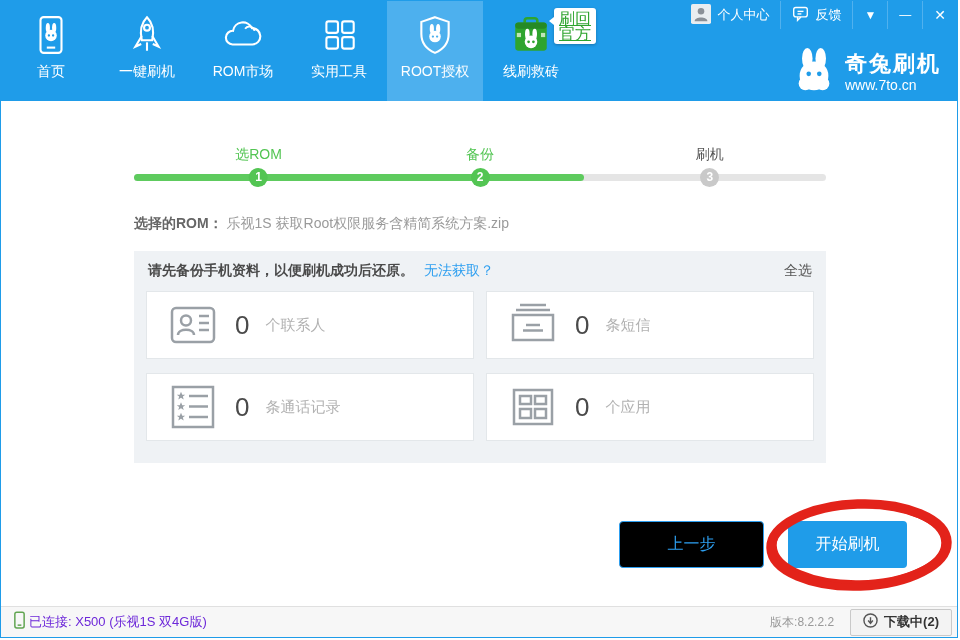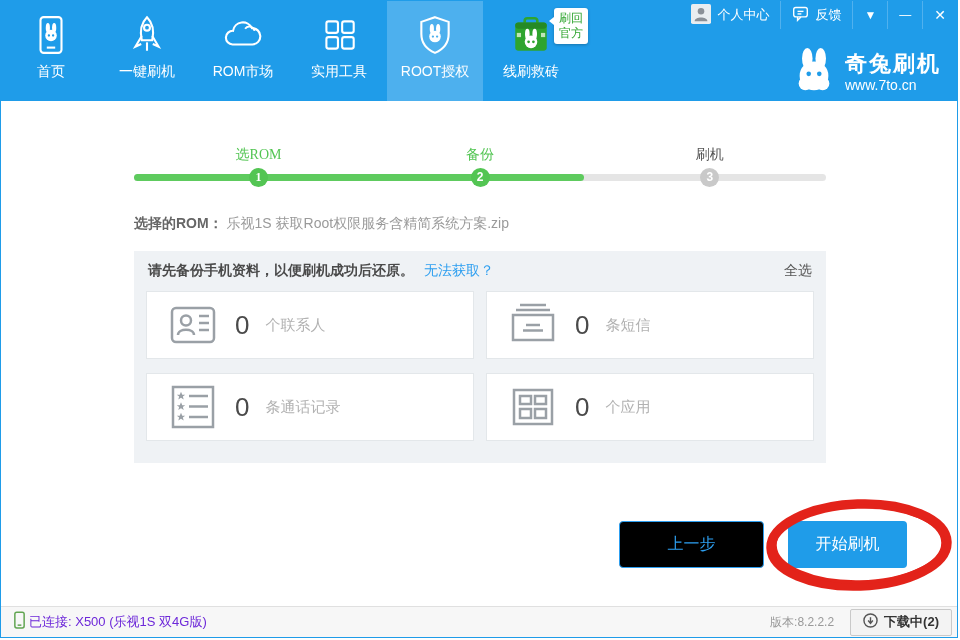--- a/index.html
+++ b/index.html
@@ -7,21 +7,21 @@
   body { font-family:"Liberation Sans","DejaVu Sans",sans-serif; }
   .window { position:relative; width:958px; height:638px; border:1px solid #1f9ce9; background:#fff; overflow:hidden; }
 
   
   header { position:absolute; top:0; left:0; right:0; height:100px; background:#1f9ce9; }
   .nav { position:absolute; left:2px; top:0; height:100px; display:flex; }
   .nav-item { width:96px; height:100px; display:flex; flex-direction:column; align-items:center; padding-top:11px; color:#fff; cursor:pointer; position:relative; }
   .nav-item.active { background:#4db0ee; }
   .nav-icon { height:46px; display:flex; align-items:center; justify-content:center; }
   .nav-label { font-size:14px; margin-top:5px; white-space:nowrap; }
-  .badge { position:absolute; left:71px; top:7px; background:#fff; color:#2ea42e; font-size:12px; line-height:15px; padding:3px 5px; border-radius:3px; white-space:nowrap; box-shadow:0 1px 3px rgba(0,0,0,.25); text-align:left; z-index:3; }
+  .badge { position:absolute; left:71px; top:7px; background:#fff; color:#2ea42e; font-size:16px; line-height:15px; padding:3px 5px; border-radius:3px; white-space:nowrap; box-shadow:0 1px 3px rgba(0,0,0,.25); text-align:left; z-index:3;text-decoration:underline; }
   .badge::before { content:""; position:absolute; left:-5px; top:9px; border-top:4px solid transparent; border-bottom:4px solid transparent; border-right:5px solid #fff; }
 
   .topbar { position:absolute; top:0; right:0; height:28px; display:flex; align-items:stretch; color:#fff; font-size:13px; }
   .tb-item { display:flex; align-items:center; gap:6px; padding:8px 11px; cursor:pointer; border-left:1px solid rgba(255,255,255,.22); }
   .tb-item.first { border-left:none; }
   .tb-glyph { font-size:12px; }
   .tb-close .tb-glyph { font-size:14px; font-weight:bold; }
 
   .brand { position:absolute; right:16px; top:46px; display:flex; align-items:center; gap:8px; color:#fff; }
   .brand-text { display:flex; flex-direction:column; line-height:1.15; }
@@ -34,21 +34,21 @@
   .steps { position:absolute; left:133px; top:0; width:692px; height:100px; }
   .track { position:absolute; top:73px; left:0; width:100%; height:7px; background:#e5e5e5; border-radius:4px; }
   .track-fill { height:7px; background:#5ecb5e; border-radius:4px; width:0; }
   .step { position:absolute; top:45px; transform:translateX(-50%); text-align:center; }
   .step-label { font-size:14px; height:17px; white-space:nowrap; }
   .step-dot { width:19px; height:19px; line-height:19px; border-radius:50%; color:#fff; font-size:12px; font-weight:bold; margin:5px auto 0; position:relative; z-index:2; }
   .step.done .step-label, .step.active .step-label { color:#53c553; }
   .step.done .step-dot, .step.active .step-dot { background:#53c553; }
   .step.pending .step-label { color:#555; }
   .step.pending .step-dot { background:#c9c9c9; }
-  .s1 { left:18%;font-family:Liberation Serif, serif; } .s2 { left:50%; } .s3 { left:83.2%; }
+  .s1 { left:18%; } .s2 { left:50%; } .s3 { left:83.2%; }
 
   .rom-line { position:absolute; left:133px; top:114px; font-size:14px; }
   .rom-caption { color:#666; font-weight:bold;margin-top:23px; }
   .rom-value { color:#9a9a9a; }
 
   .panel { position:absolute; left:133px; top:150px; width:692px; height:212px; background:#eff2f5; }
   .panel-head { display:flex; align-items:center; padding:0 14px; height:40px; font-size:14px; }
   .panel-title { color:#4a4a4a; font-weight:bold; }
   .panel-link { color:#2d9ff0; margin-left:10px; cursor:pointer; text-decoration:none; }
   .select-all { margin-left:auto; color:#555; cursor:pointer; }

